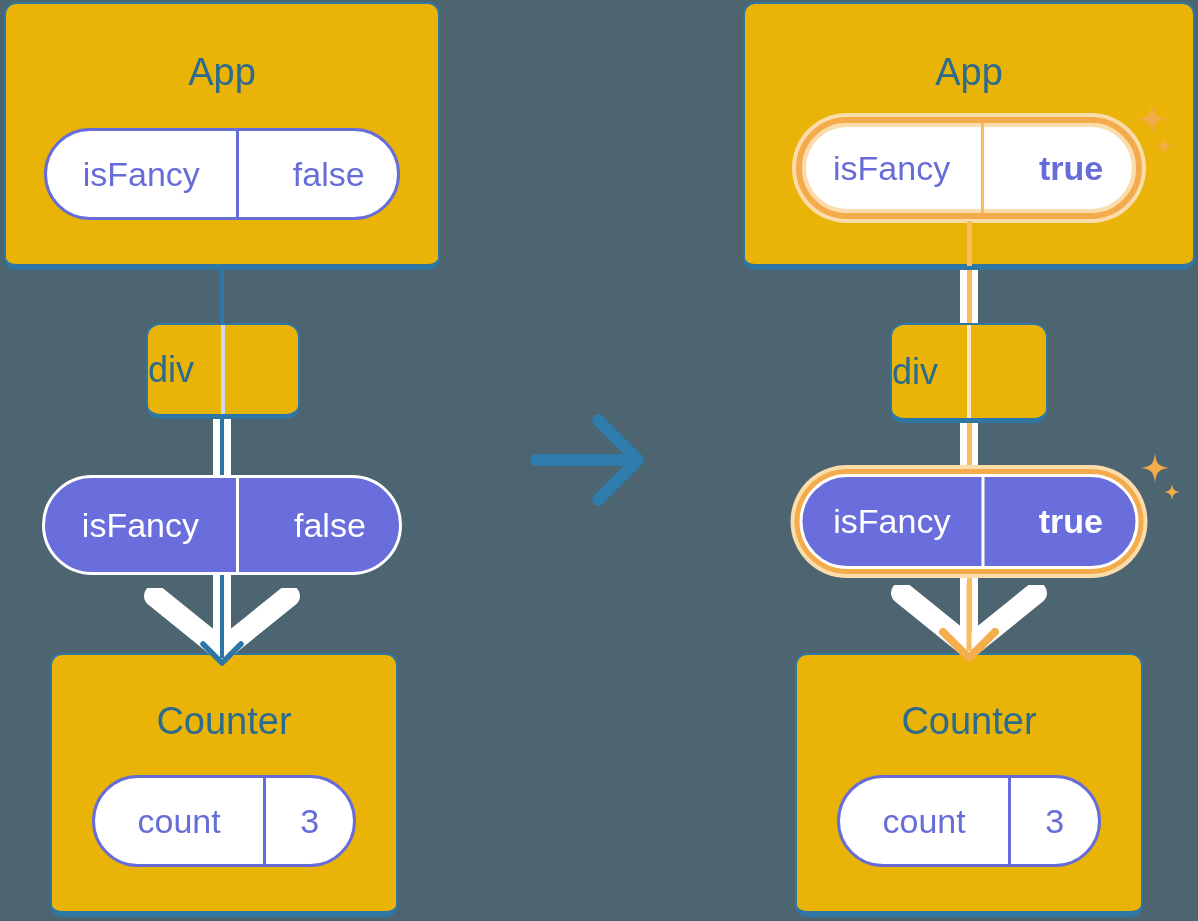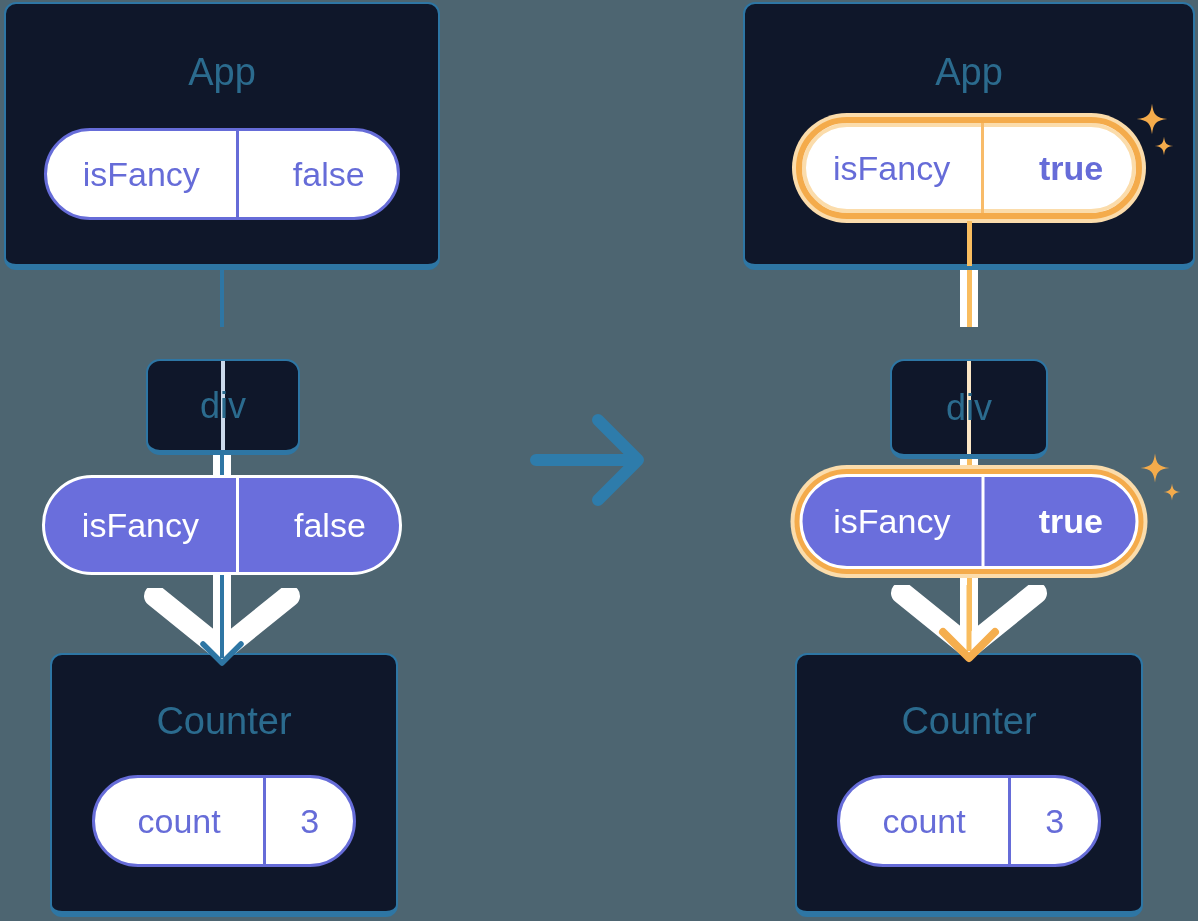--- a/index.html
+++ b/index.html
@@ -2,21 +2,21 @@
 <html><head>
 <meta charset="utf-8">
 <style>
   html,body{margin:0;padding:0;background:#4d6571;}
   .canvas{
     position:relative;width:1198px;height:921px;background:#4d6571;
     font-family:"Liberation Sans",sans-serif;overflow:hidden;
   }
   
   .card{
-    position:absolute;background:#0f172a;box-sizing:border-box;
+    position:absolute;background:#eab308;box-sizing:border-box;
     border:2px solid #2e76a4;border-bottom-width:6px;border-radius:12px;
     z-index:1;
   }
   .card-title{
     text-align:center;color:#2b6b8e;font-size:38px;font-weight:500;
     margin:0;line-height:44px;
   }
   
   .pill{
     position:absolute;left:50%;transform:translateX(-50%);
@@ -55,22 +55,22 @@
   .stem-orange{
     position:absolute;left:50%;margin-left:-2.5px;width:5px;
     background:#f9bd5f;z-index:2;
   }
   .faint-line{
     position:absolute;left:50%;margin-left:-2px;top:0;bottom:0;width:4px;
   }
   .faint-blue{background:#ccdaeb;}
   .faint-orange{background:#fbe7c6;}
   .div-box{
-    display:flex;align-items:center;justify-content:center;
-    border-radius:14px;border-bottom-width:5px;margin-top:36px;
+    display:flex;align-items:center;
+    border-radius:14px;border-bottom-width:5px;
   }
   .div-label{
     position:relative;color:#2b6b8e;font-size:36px;font-weight:500;z-index:1;
   }
   .arrow-svg{position:absolute;z-index:3;}
   .sparkle{position:absolute;z-index:4;}
   .app-pill-abs{top:124px;width:356px;height:92px;}
   .counter-pill-abs{top:120px;width:264px;height:92px;}
 </style>
 </head>

